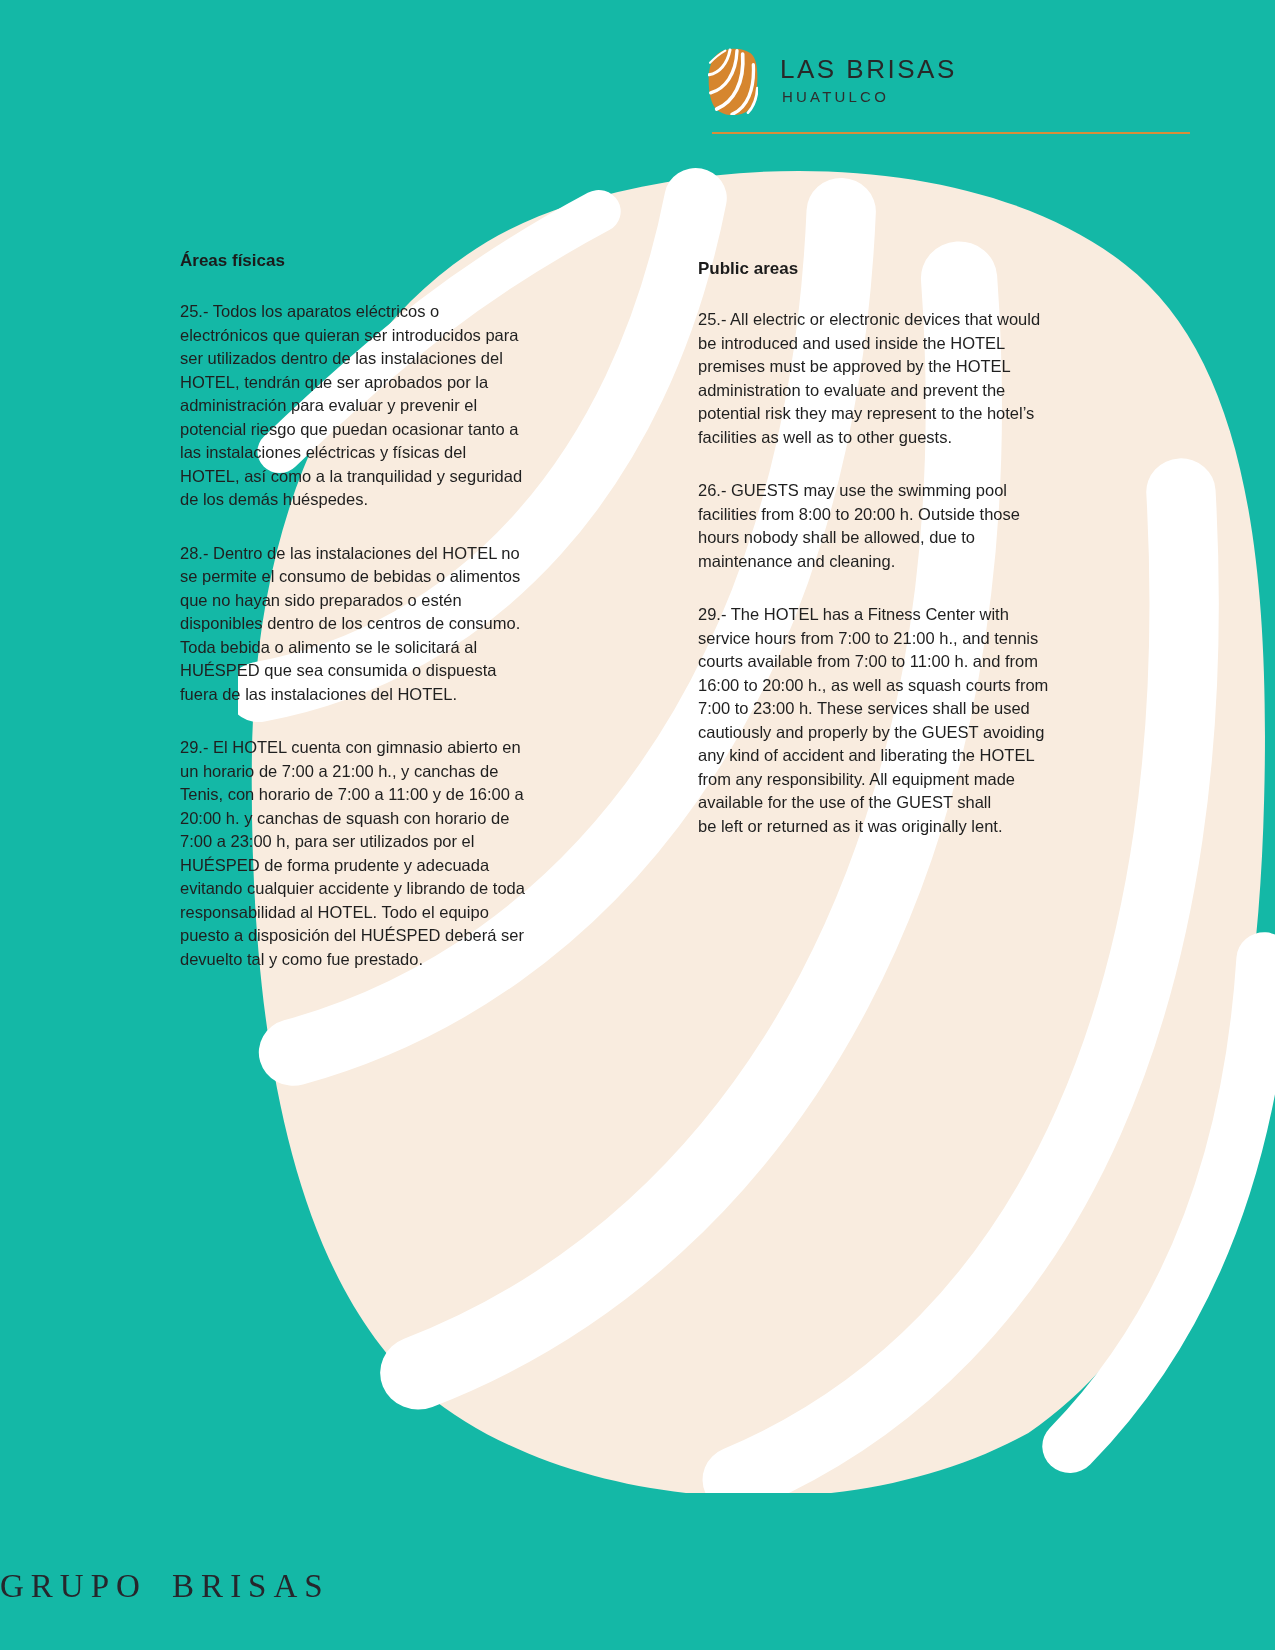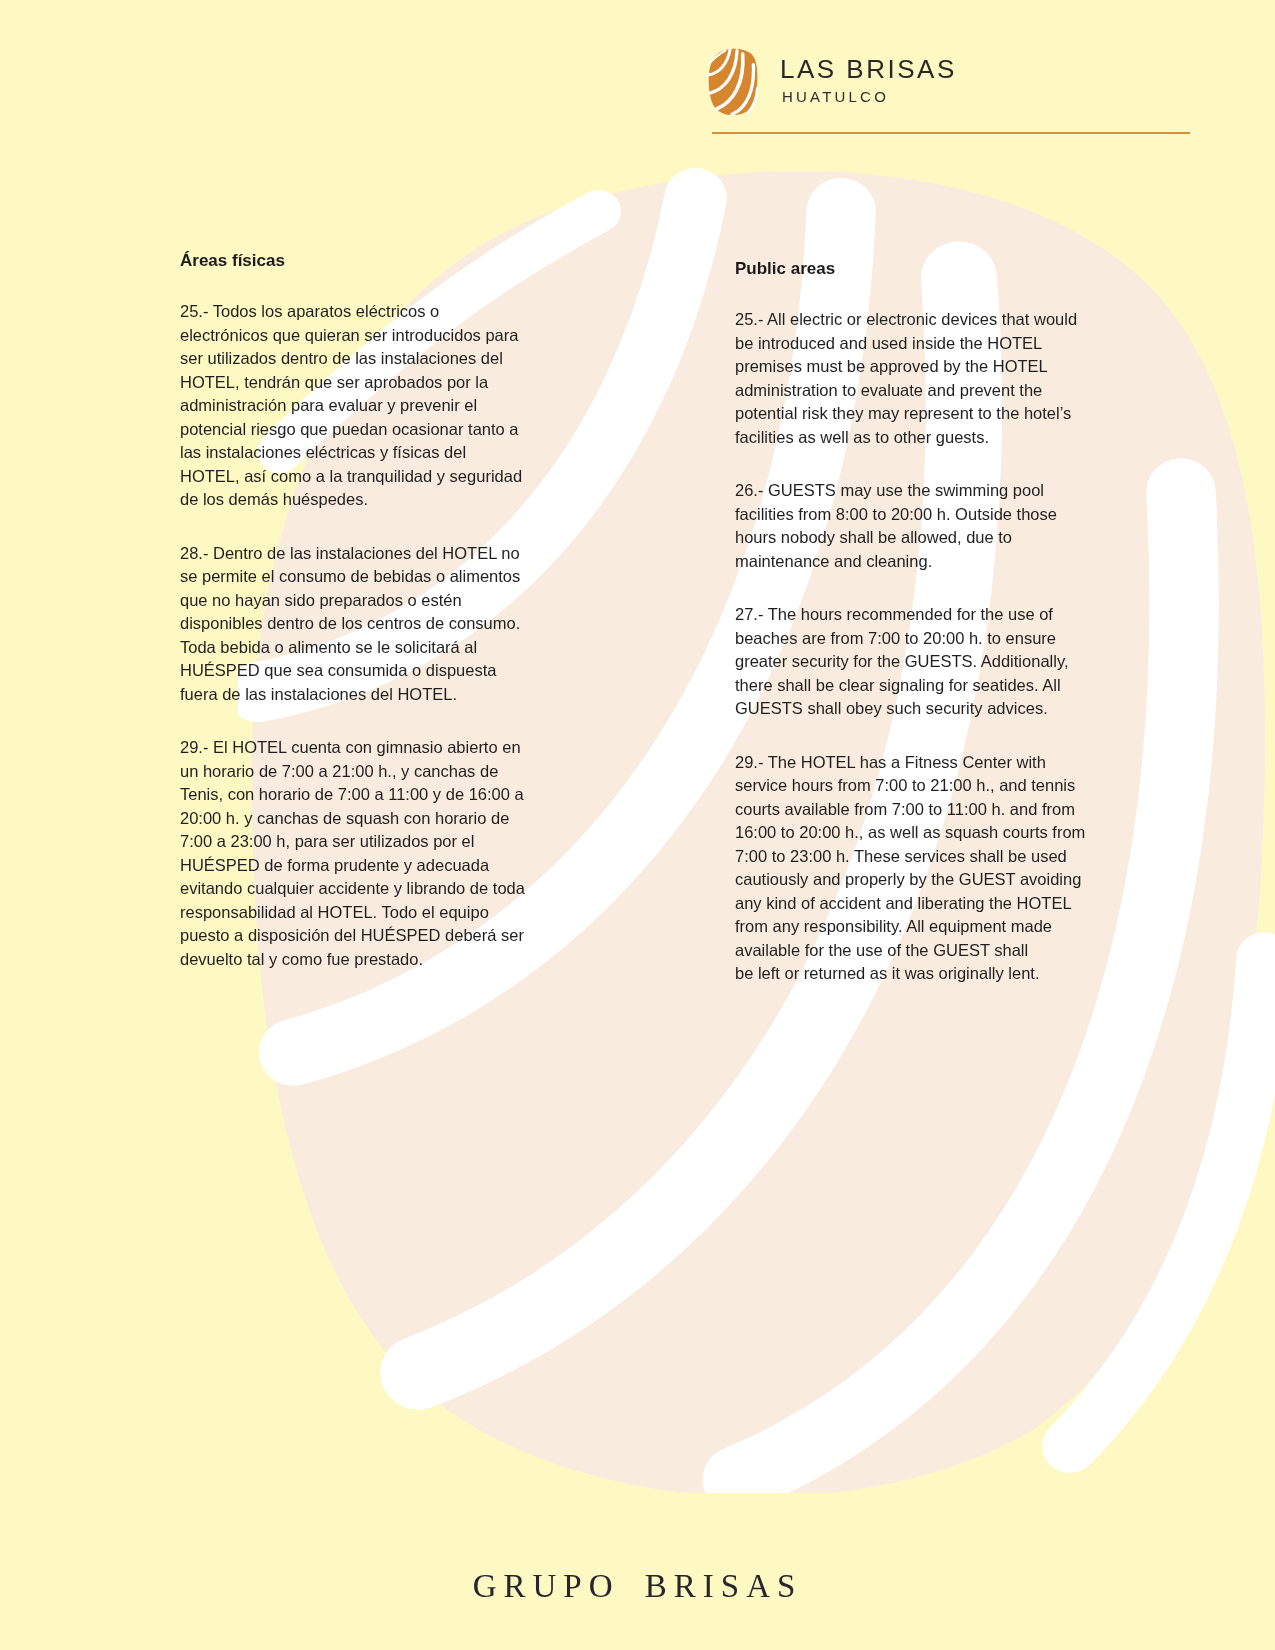--- a/index.html
+++ b/index.html
@@ -5,21 +5,21 @@
   :root{
     --accent:#D6862E;
     --rule:#D78E3A;
     --watermark:#F9ECDF;
     --ink:#1f1f1f;
   }
   html,body{margin:0;padding:0;background:#ffffff;}
   .page{
     position:relative;
     width:1275px;height:1650px;
-    background:#fef9c3;
+    background:#14b8a6;
     overflow:hidden;
     font-family:"Liberation Sans",sans-serif;
     color:var(--ink);
   }
   
   .watermark{
     position:absolute;left:238px;top:158px;
     width:1040px;height:1335px;
     --shell-fill:var(--watermark);
     --shell-stroke:#ffffff;
@@ -49,33 +49,33 @@
     width:478px;height:2px;
     background:var(--rule);
     z-index:2;
   }
   
   .col{
     position:absolute;z-index:1;
     font-size:16.5px;line-height:23.5px;
   }
   .col-es{left:180px;top:250px;width:450px;}
-  .col-en{left:698px;top:258px;width:455px;margin-left:37px;}
+  .col-en{left:698px;top:258px;width:455px;}
   .col-heading{
     font-size:17px;font-weight:bold;line-height:22px;
     margin:0 0 28px 0;color:#1b1b1b;
   }
   .col p{
     margin:0 0 30px 0;
     white-space:pre-line;
   }
   
   .footer-wordmark{
     position:absolute;left:0;top:1568px;width:100%;
-    text-align:center;z-index:1;
+    text-align:left;z-index:1;
     font-family:"Liberation Serif",serif;
     font-size:33px;font-weight:400;
     letter-spacing:7px;word-spacing:10px;
     color:#26262c;white-space:nowrap;
   }
   .defs-svg{position:absolute;width:0;height:0;overflow:hidden;}
 </style>
 </head>
 <body>
 
@@ -145,25 +145,20 @@
     <p>25.- All electric or electronic devices that would
 be introduced and used inside the HOTEL
 premises must be approved by the HOTEL
 administration to evaluate and prevent the
 potential risk they may represent to the hotel’s
 facilities as well as to other guests.</p>
     <p>26.- GUESTS may use the swimming pool
 facilities from 8:00 to 20:00 h. Outside those
 hours nobody shall be allowed, due to
 maintenance and cleaning.</p>
-    <p>27.- The hours recommended for the use of
-beaches are from 7:00 to 20:00 h. to ensure
-greater security for the GUESTS. Additionally,
-there shall be clear signaling for seatides. All
-GUESTS shall obey such security advices.</p>
     <p>29.- The HOTEL has a Fitness Center with
 service hours from 7:00 to 21:00 h., and tennis
 courts available from 7:00 to 11:00 h. and from
 16:00 to 20:00 h., as well as squash courts from
 7:00 to 23:00 h. These services shall be used
 cautiously and properly by the GUEST avoiding
 any kind of accident and liberating the HOTEL
 from any responsibility. All equipment made
 available for the use of the GUEST shall
 be left or returned as it was originally lent.</p>

